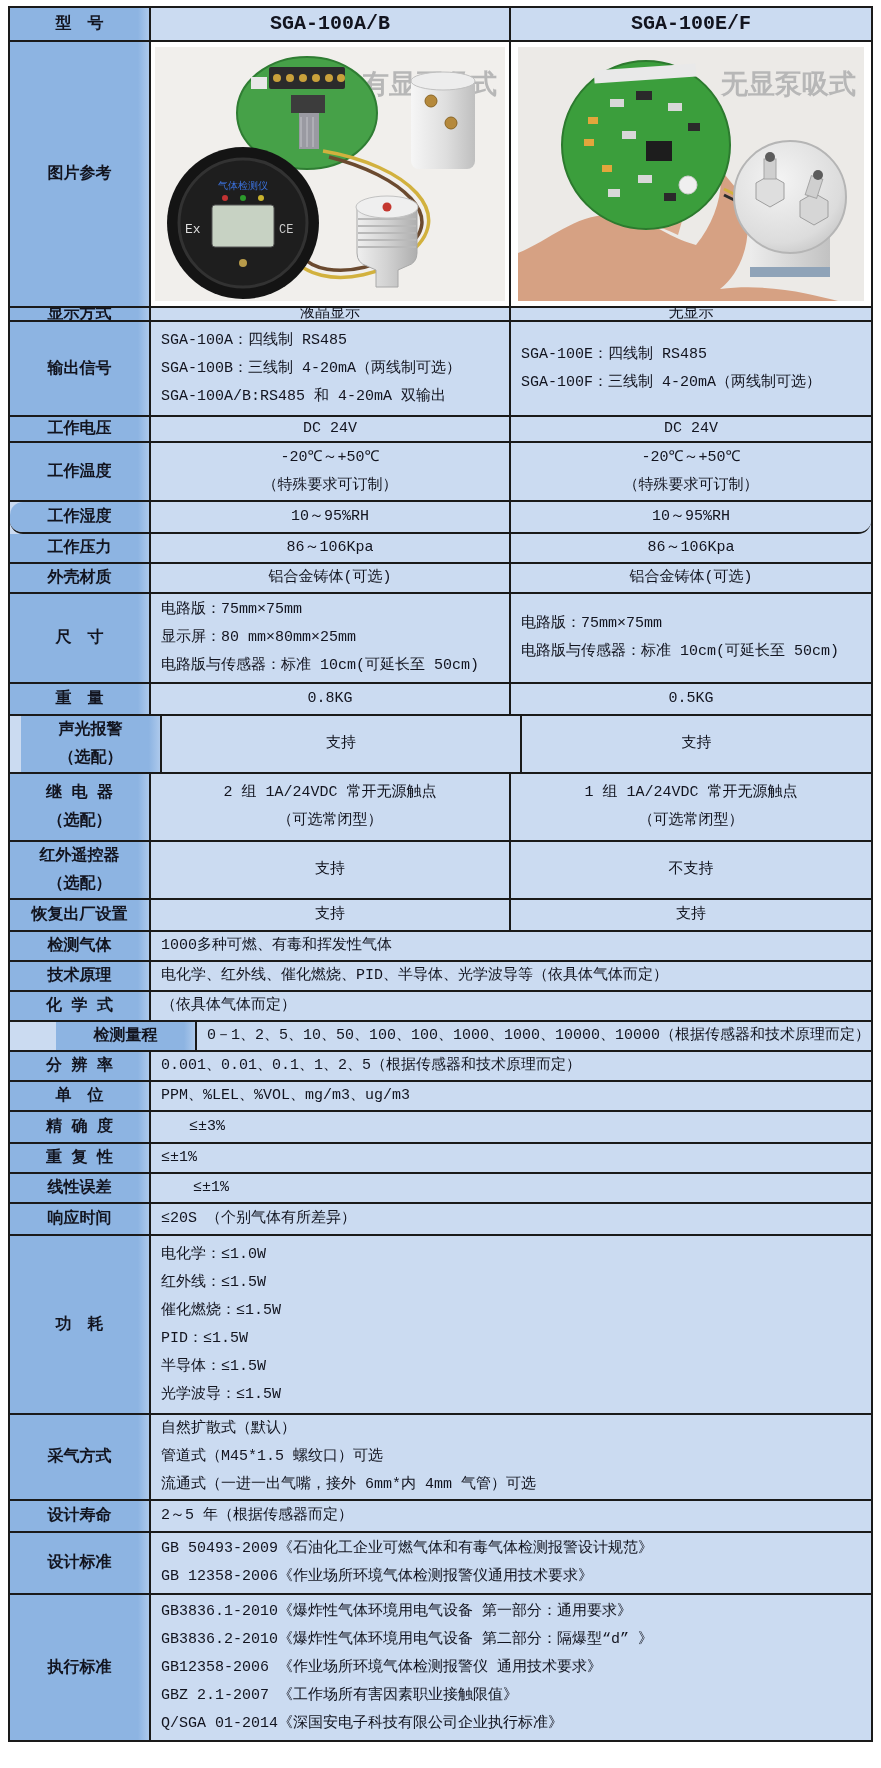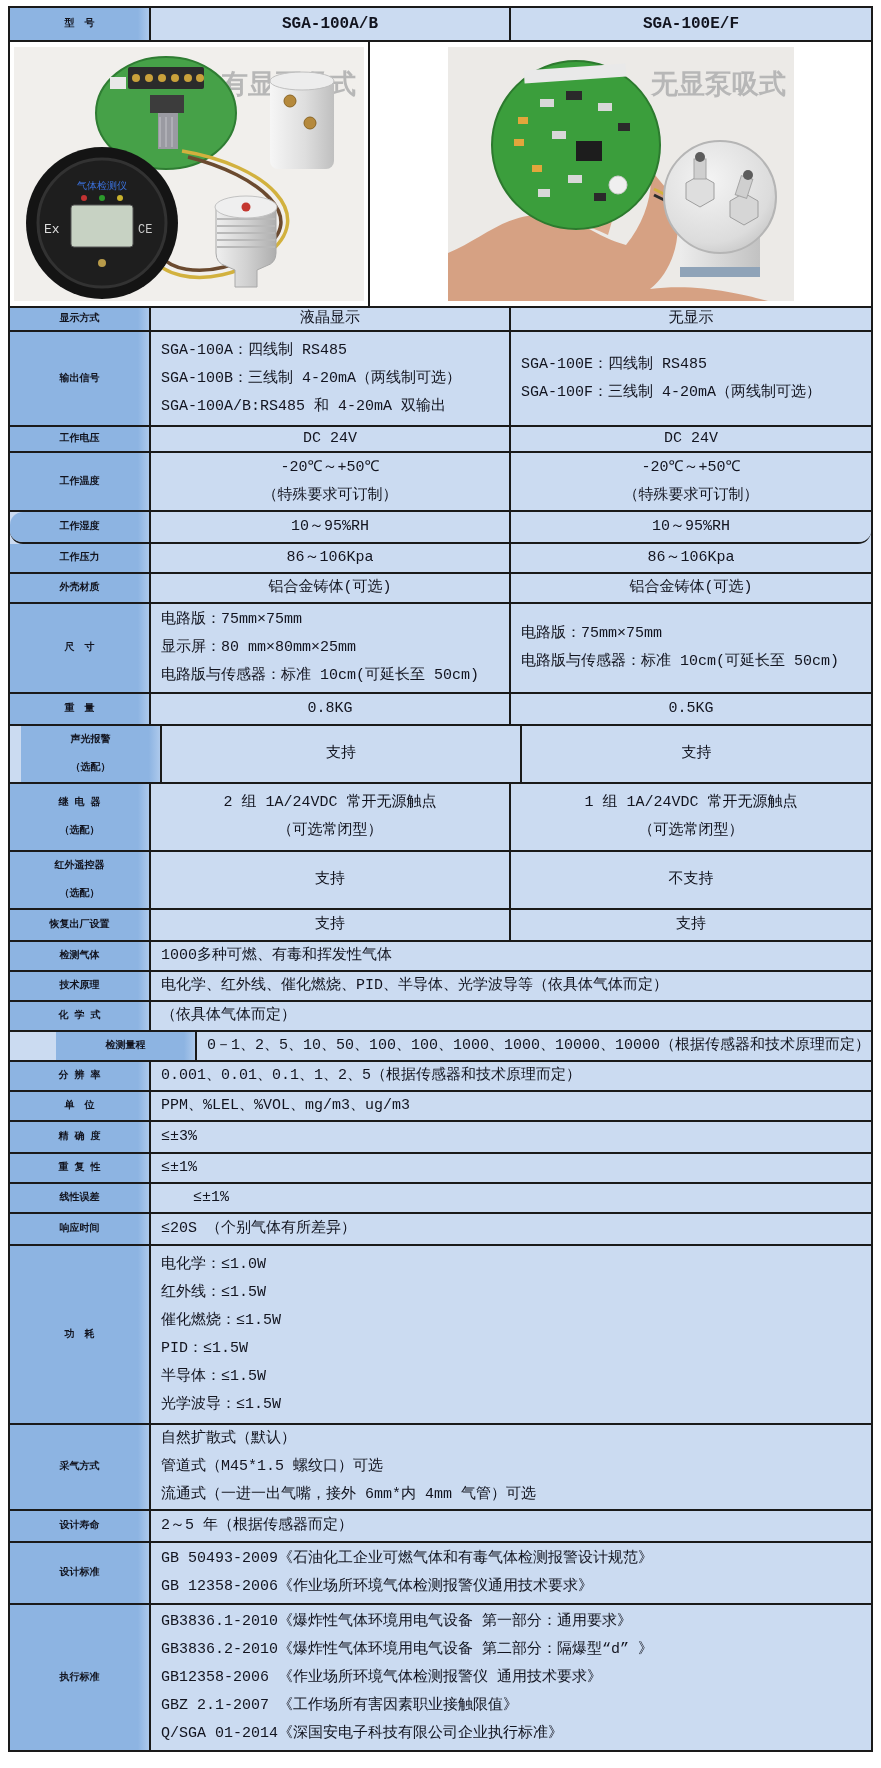--- a/index.html
+++ b/index.html
@@ -6,28 +6,28 @@
   body{width:881px;height:1768px;position:relative;
        font-family:"Liberation Mono","DejaVu Sans Mono",monospace;
        color:#12141f;}
   .sheet{position:absolute;left:8px;top:6px;}
   .tbl{width:865px;border:2px solid var(--border,#1a1a1a);box-sizing:border-box;background:var(--cell-bg,#CBDBF1);}
   .row{display:flex;box-sizing:border-box;border-bottom:2px solid var(--border,#1a1a1a);overflow:hidden;}
   .row:last-child{border-bottom:none;}
   .cell{box-sizing:border-box;display:flex;flex-direction:column;justify-content:center;overflow:hidden;}
   .label-cell{flex:0 0 141px;width:141px;border-right:2px solid var(--border,#1a1a1a);
       background:linear-gradient(90deg,var(--label-bg,#8DB4E2) 0 92%,#adc9ec 100%);
-      align-items:center;text-align:center;font-weight:700;font-size:10px;}
+      align-items:center;text-align:center;font-weight:700;font-size:16px;}
   .val{flex:1 1 auto;background:var(--cell-bg,#CBDBF1);font-size:15px;}
   .colA{flex:0 0 360px;width:360px;border-right:2px solid var(--border,#1a1a1a);}
   .colB{flex:1 1 auto;}
   .center{align-items:center;text-align:center;}
   .left{align-items:flex-start;text-align:left;padding-left:10px;padding-right:4px;}
   .line{line-height:28px;white-space:nowrap;}
-  .hdr .val{font-weight:700;font-size:16px;}
+  .hdr .val{font-weight:700;font-size:20px;}
   .photo-cell{background:#ffffff;padding:4px;justify-content:center;align-items:center;}
   .photo-cell svg{display:block;}
   .wm{font-size:27px;fill:var(--watermark,#b7b7b7);font-weight:700;}
 </style>
 </head>
 <body>
 
 <div class="sheet">
   <div class="tbl">
 
@@ -37,20 +37,23 @@
       </div>
       <div class="cell val colA center">
         <div class="line">SGA-100A/B</div>
       </div>
       <div class="cell val colB center">
         <div class="line">SGA-100E/F</div>
       </div>
     </div>
 
     <div class="row" style="height:266px;">
+      <div class="cell label-cell">
+        <div class="line">图片参考</div>
+      </div>
 
       <div class="cell val colA photo-cell">
         <svg width="350" height="254" viewBox="0 0 350 254">
           <defs>
             <linearGradient id="silA" x1="0" y1="0" x2="1" y2="0">
               <stop offset="0" stop-color="#f6f6f6"></stop>
                 <stop offset="0.55" stop-color="#dedede"></stop>
                 <stop offset="1" stop-color="#bfbfbf"></stop>
             </linearGradient>
             <linearGradient id="silA2" x1="0" y1="0" x2="1" y2="0">
@@ -170,21 +173,21 @@
             <circle cx="252" cy="110" r="5" fill="#5c5c5c"></circle>
             <polygon points="296,146 310,154 310,170 296,178 282,170 282,154" fill="#d6d6d6" stroke="#9e9e9e"></polygon>
             <rect x="290" y="130" width="12" height="20" fill="#cfcfcf" stroke="#a5a5a5" transform="rotate(18 296 140)"></rect>
             <circle cx="300" cy="128" r="5" fill="#5c5c5c"></circle>
           </g>
         </svg>
       </div>
     </div>
 
     <div>
-        <div class="row" style="height: 24px;">
+        <div class="row" style="height: 14px;">
           <div class="cell label-cell">
             <div class="line">显示方式</div>
           </div>
           <div class="cell val colA center">
             <div class="line">液晶显示</div>
           </div>
           <div class="cell val colB center">
             <div class="line">无显示</div>
           </div>
         </div>
@@ -374,21 +377,21 @@
           </div>
         </div>
         <div class="row" style="height: 30px;">
           <div class="cell label-cell">
             <div class="line">单　位</div>
           </div>
           <div class="cell val colSpan left">
             <div class="line">PPM、%LEL、%VOL、mg/m3、ug/m3</div>
           </div>
         </div>
-        <div class="row" style="height: 32px;">
+        <div class="row" style="height: 32px; gap: 28px;">
           <div class="cell label-cell">
             <div class="line">精 确 度</div>
           </div>
           <div class="cell val colSpan left">
             <div class="line">≤±3%</div>
           </div>
         </div>
         <div class="row" style="height: 30px;">
           <div class="cell label-cell">
             <div class="line">重 复 性</div>

